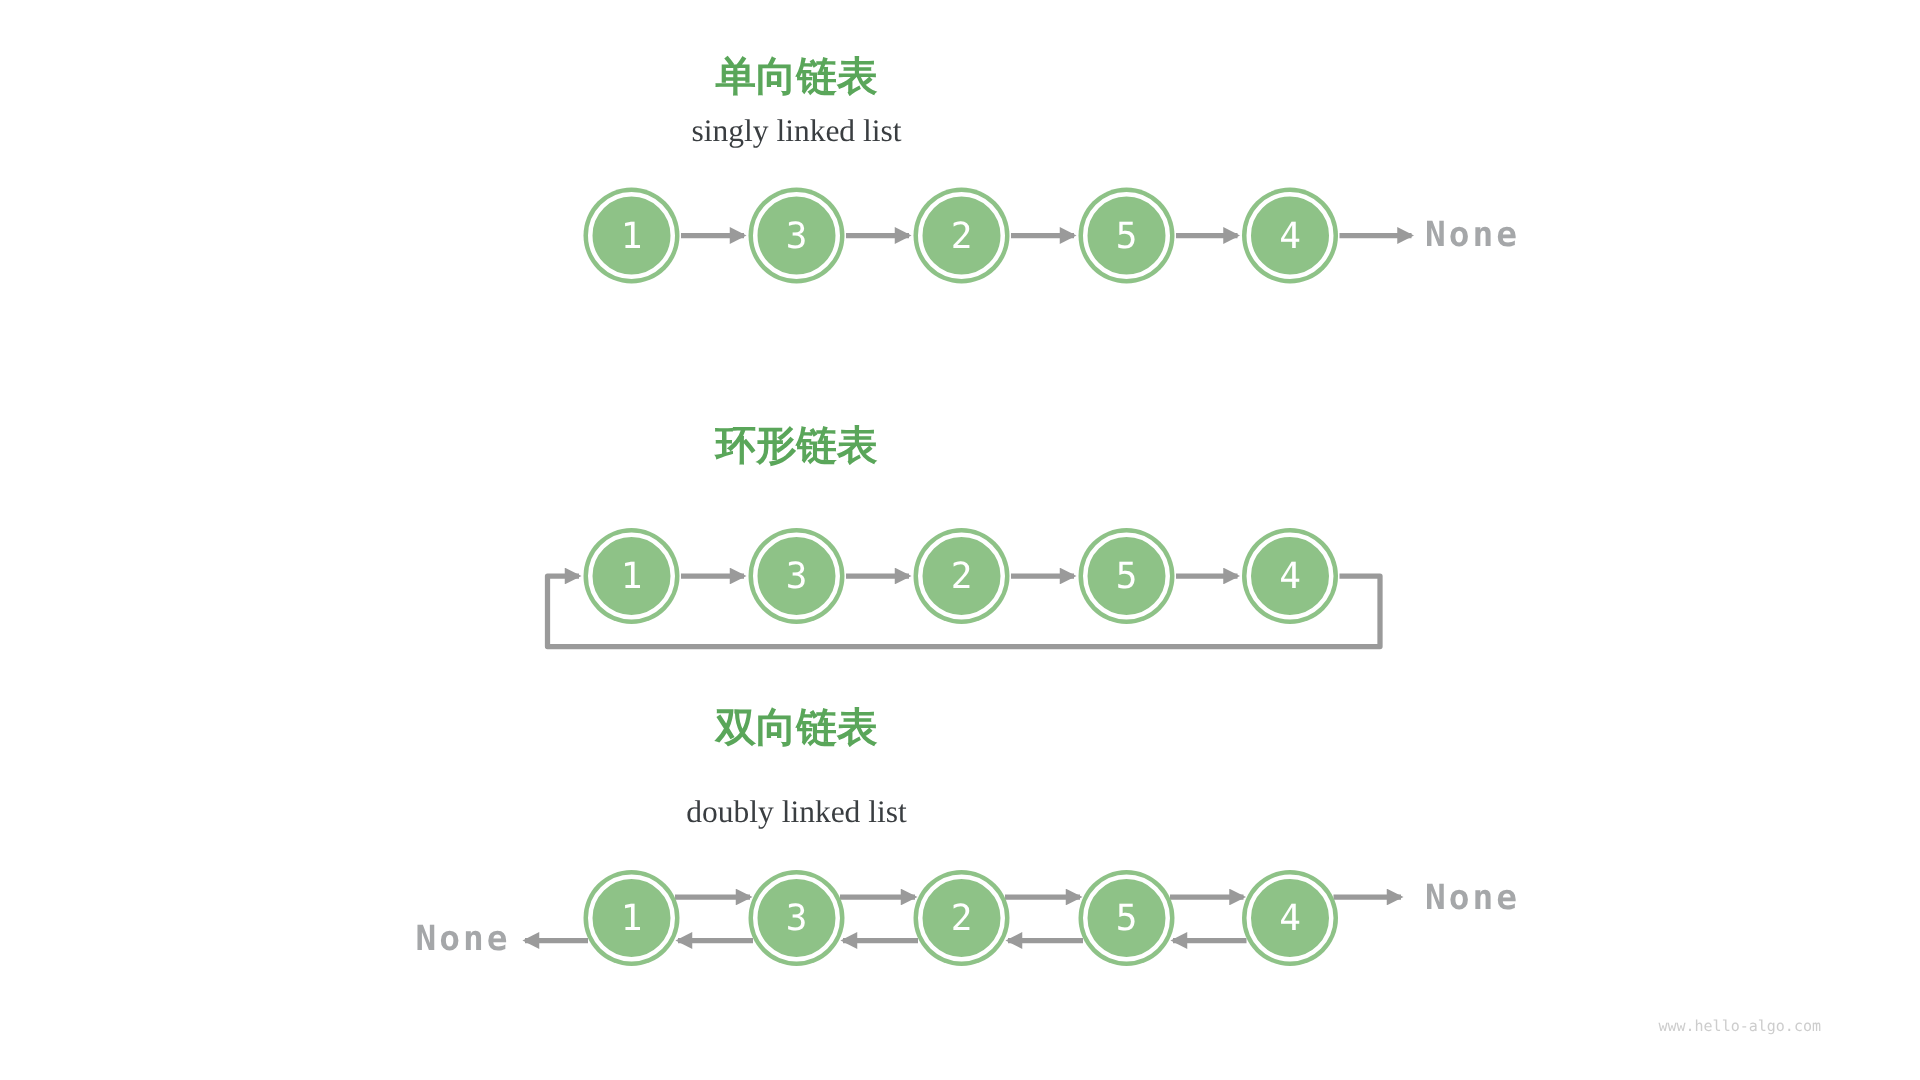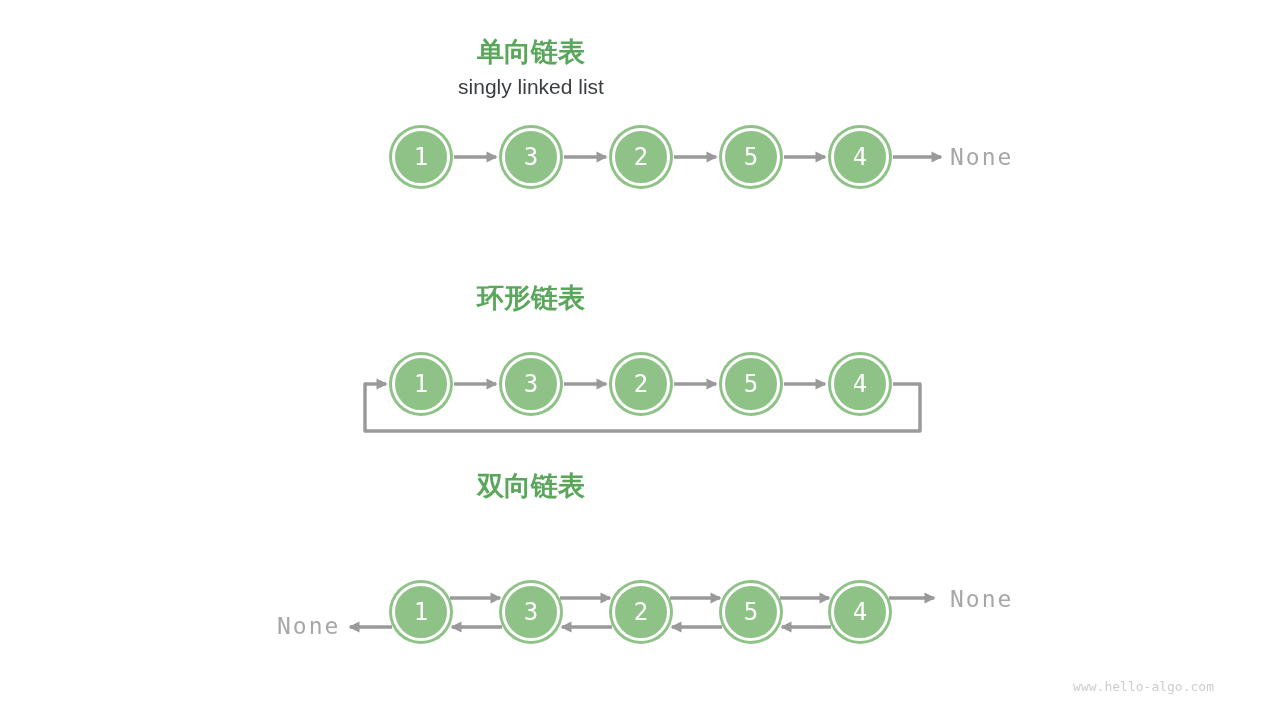--- a/index.html
+++ b/index.html
@@ -26,41 +26,42 @@
     font-weight: 700;
     font-size: 27px;
     line-height: 32px;
     color: var(--title-green, #5aa65a);
     white-space: nowrap;
   }
   .subtitle {
     position: absolute;
     left: 531px;
     transform: translateX(-50%);
-    font-family: Liberation Sans, sans-serif;
+    font-family: Liberation Serif, serif;
     font-size: 21px;
     line-height: 26px;
     color: var(--subtitle-dark, #3a3e41);
     white-space: nowrap;
   }
   .none-label {
     position: absolute;
     font-family: "DejaVu Sans Mono", "Liberation Mono", monospace;
     font-size: 23px;
     line-height: 28px;
     letter-spacing: 2px;
     color: var(--none-gray, #a5a7a9);
     white-space: nowrap;
+    font-weight: bold;
   }
   .watermark {
     position: absolute;
     right: 66px;
     top: 679px;
     font-family: "DejaVu Sans Mono", "Liberation Mono", monospace;
-    font-size: 13px;
+    font-size: 10px;
     color: var(--watermark-gray, #cdcdcd);
     white-space: nowrap;
   }
   svg {
     position: absolute;
     left: 0;
     top: 0;
   }
   .node-value-text {
     font-family: "DejaVu Sans Mono", "Liberation Mono", monospace;
@@ -71,20 +72,21 @@
 <body>
 
 <div class="canvas">
 
   <div class="title" style="top:36px">单向链表</div>
   <div class="subtitle" style="top:74px">singly linked list</div>
 
   <div class="title" style="top:282px">环形链表</div>
 
   <div class="title" style="top:470px">双向链表</div>
+  <div class="subtitle" style="top:528px">doubly linked list</div>
 
   <svg id="diagram-svg" width="1280" height="720" viewBox="0 0 1280 720">
     <defs>
       <marker id="ah" viewBox="0 0 10 10" refX="8.5" refY="5" markerWidth="3.5" markerHeight="3.2" orient="auto">
         <path id="ah-shape" d="M0,0 L10,5 L0,10 z" fill="#9a9a9a"></path>
       </marker>
     </defs>
     <g id="layer-arrows">
         <line x1="454" y1="157" x2="496" y2="157" stroke="#9a9a9a" stroke-width="3.5" marker-end="url(#ah)"></line>
         <line x1="564" y1="157" x2="606" y2="157" stroke="#9a9a9a" stroke-width="3.5" marker-end="url(#ah)"></line>

